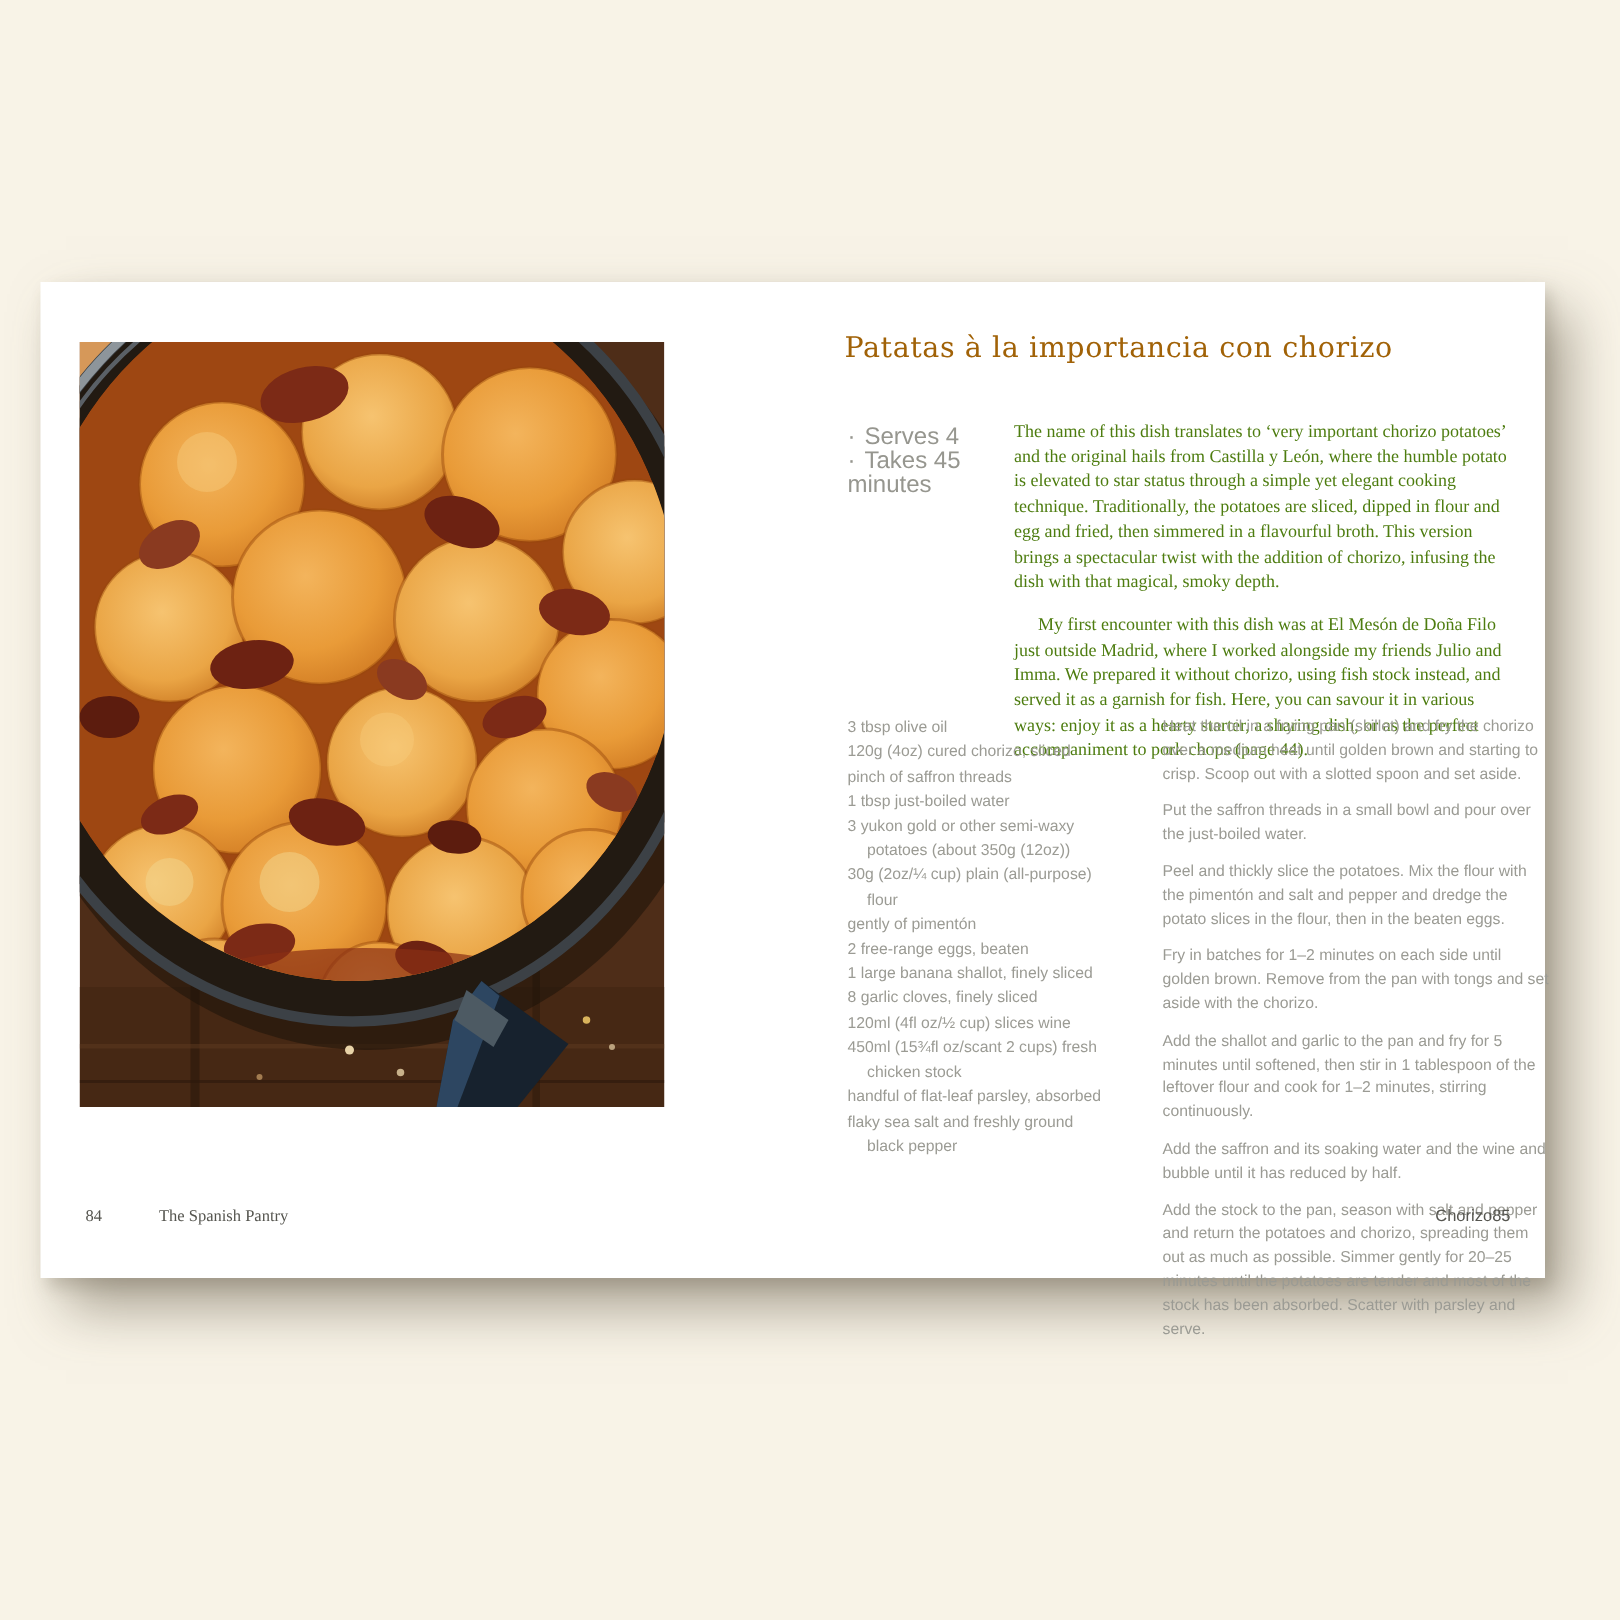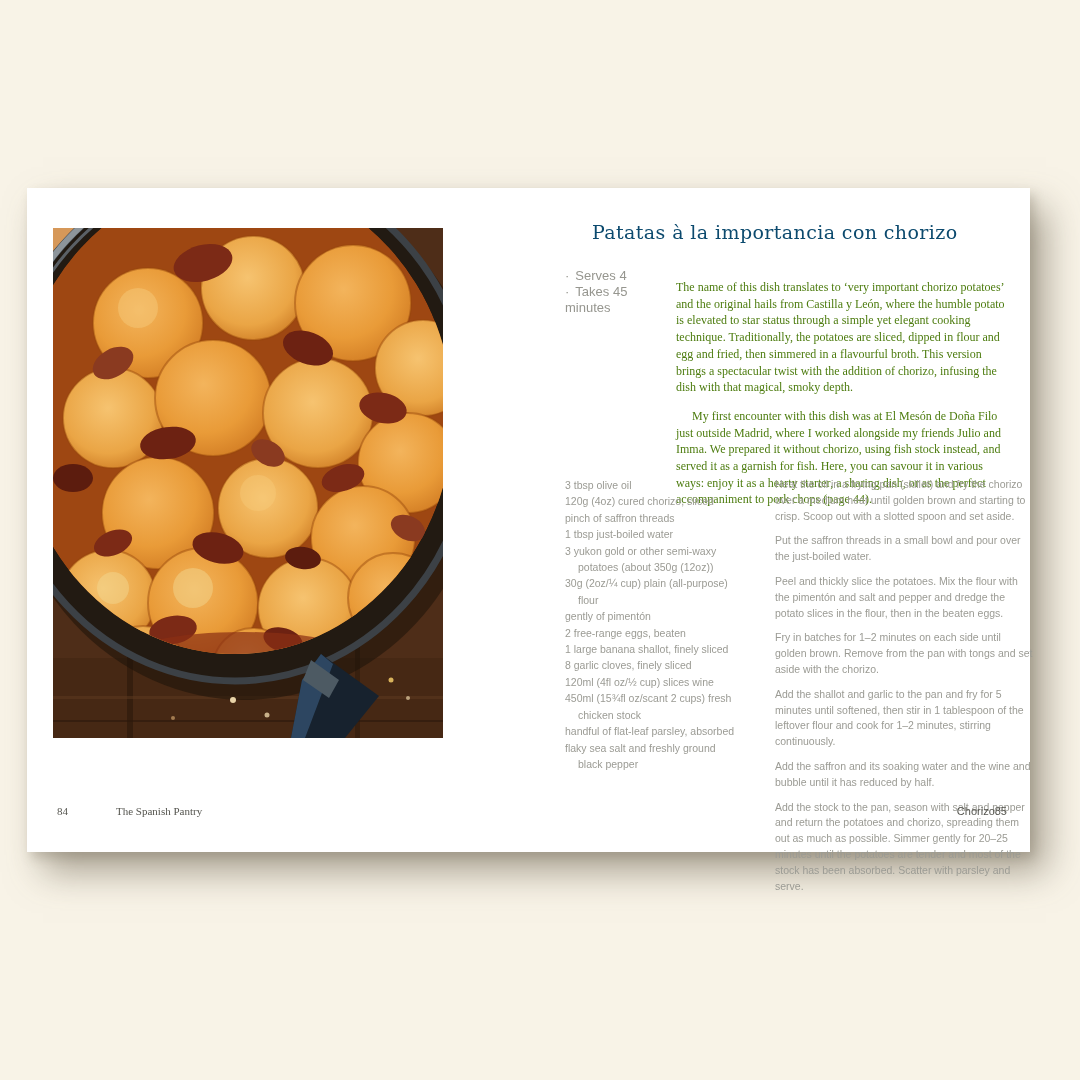--- a/index.html
+++ b/index.html
@@ -10,40 +10,40 @@
             background:#ffffff;
             box-shadow: 16px 20px 34px rgba(108,98,80,.55), 4px 6px 10px rgba(108,98,80,.25); }
 
   
   .photo { position:absolute; left:26px; top:40px; width:390px; height:510px; overflow:hidden; }
   .photo svg { display:block; }
 
   
   .title { position:absolute; left:536px; top:33px; width:440px;
            font-family:"DejaVu Serif", serif; font-size:19px; font-weight:400;
-           letter-spacing:.4px; color:#0c4a6e;margin-left:29px; }
-
-  .meta { position:absolute; left:538px; top:80px; width:110px; list-style:none;
-          font-size:13px; color:#96968f; line-height:16px; }
+           letter-spacing:.4px; color:#a16207; }
+
+  .meta { position:absolute; left:538px; top:96px; width:110px; list-style:none;
+          font-size:16px; color:#96968f; line-height:16px; }
   .meta li::before { content:"·"; margin-right:6px; color:#96968f; }
 
   .intro { position:absolute; left:649px; top:91px; width:330px;
            font-family:Liberation Serif, serif; font-size:12px; line-height:16.7px;
            color:#4d7c0f; }
   .intro p + p { text-indent:16px; margin-top:12px; }
 
   .ingredients { position:absolute; left:538px; top:289px; width:172px; list-style:none;
                  font-size:10.5px; line-height:16.4px; color:#9b9b94; }
   .ingredients li { padding-left:13px; text-indent:-13px; }
 
   .method { position:absolute; left:748px; top:289px; width:260px;
             font-size:10.5px; line-height:15.8px; color:#9b9b94; }
   .method p { margin-bottom:9px; }
 
-  .footer-left { position:absolute; left:30px; top:617px; display:flex; gap:48px;
+  .footer-left { position:absolute; left:30px; top:617px; display:flex; gap:38px;
                  font-family:"Liberation Serif", serif; font-size:11px; color:#55554f; }
   .footer-right { position:absolute; left:852px; top:617px; width:128px; display:flex;
                   justify-content:flex-end;
                   font-family:Liberation Sans, sans-serif; font-size:11px; color:#55554f; }
 </style>
 </head>
 <body>
 
 <div class="spread">
 

